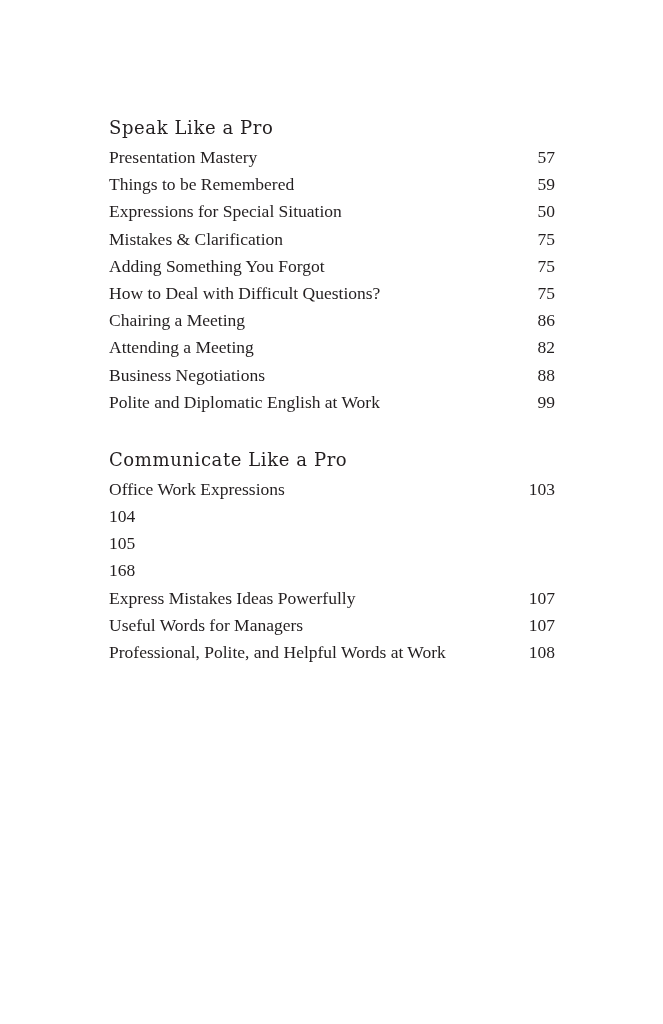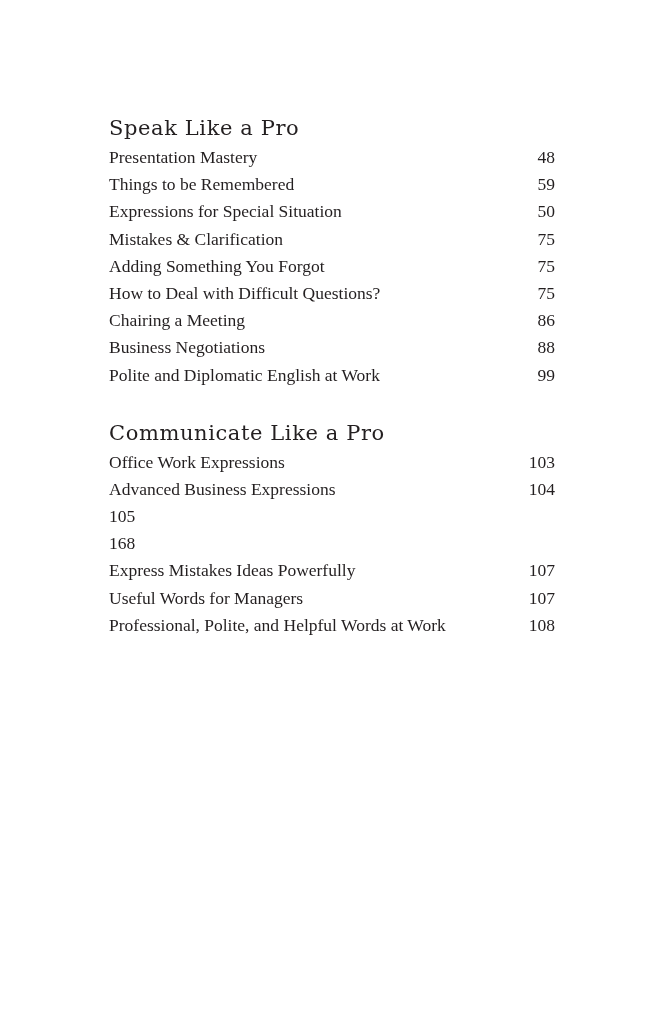--- a/index.html
+++ b/index.html
@@ -19,21 +19,21 @@
       position: absolute;
       left: 109px;
       top: 116px;
       width: 446px;
     }
     .section {
       margin-bottom: 32px;
     }
     .section-title {
       font-family: "DejaVu Serif", "Liberation Serif", serif;
-      font-size: 21px;
+      font-size: 18px;
       letter-spacing: 0.6px;
       line-height: 24px;
       height: 24px;
       margin: 0 0 4px 0;
       font-weight: normal;
     }
     .entry {
       display: flex;
       justify-content: space-between;
       align-items: flex-start;
@@ -51,21 +51,21 @@
   </style>
 </head>
 <body>
 
 <div class="toc">
 
   <div class="section">
     <h2 class="section-title">Speak Like a Pro</h2>
     <div class="entry">
       <span class="entry-title">Presentation Mastery</span>
-      <span class="entry-page">48</span>
+      <span class="entry-page">57</span>
     </div>
     <div class="entry">
       <span class="entry-title">Things to be Remembered</span>
       <span class="entry-page">59</span>
     </div>
     <div class="entry">
       <span class="entry-title">Expressions for Special Situation</span>
       <span class="entry-page">50</span>
     </div>
     <div class="entry">
@@ -78,37 +78,40 @@
     </div>
     <div class="entry">
       <span class="entry-title">How to Deal with Difficult Questions?</span>
       <span class="entry-page">75</span>
     </div>
     <div class="entry">
       <span class="entry-title">Chairing a Meeting</span>
       <span class="entry-page">86</span>
     </div>
     <div class="entry">
+      <span class="entry-title">Attending a Meeting</span>
+      <span class="entry-page">82</span>
+    </div>
+    <div class="entry">
       <span class="entry-title">Business Negotiations</span>
       <span class="entry-page">88</span>
     </div>
     <div class="entry">
       <span class="entry-title">Polite and Diplomatic English at Work</span>
       <span class="entry-page">99</span>
     </div>
   </div>
 
   <div class="section">
     <h2 class="section-title">Communicate Like a Pro</h2>
     <div class="entry">
       <span class="entry-title">Office Work Expressions</span>
       <span class="entry-page">103</span>
     </div>
     <div class="entry">
-      <span class="entry-title">Advanced Business Expressions</span>
       <span class="entry-page">104</span>
     </div>
     <div class="entry">
       <span class="entry-page">105</span>
     </div>
     <div class="entry">
       <span class="entry-page">168</span>
     </div>
     <div class="entry">
       <span class="entry-title">Express Mistakes Ideas Powerfully</span>

